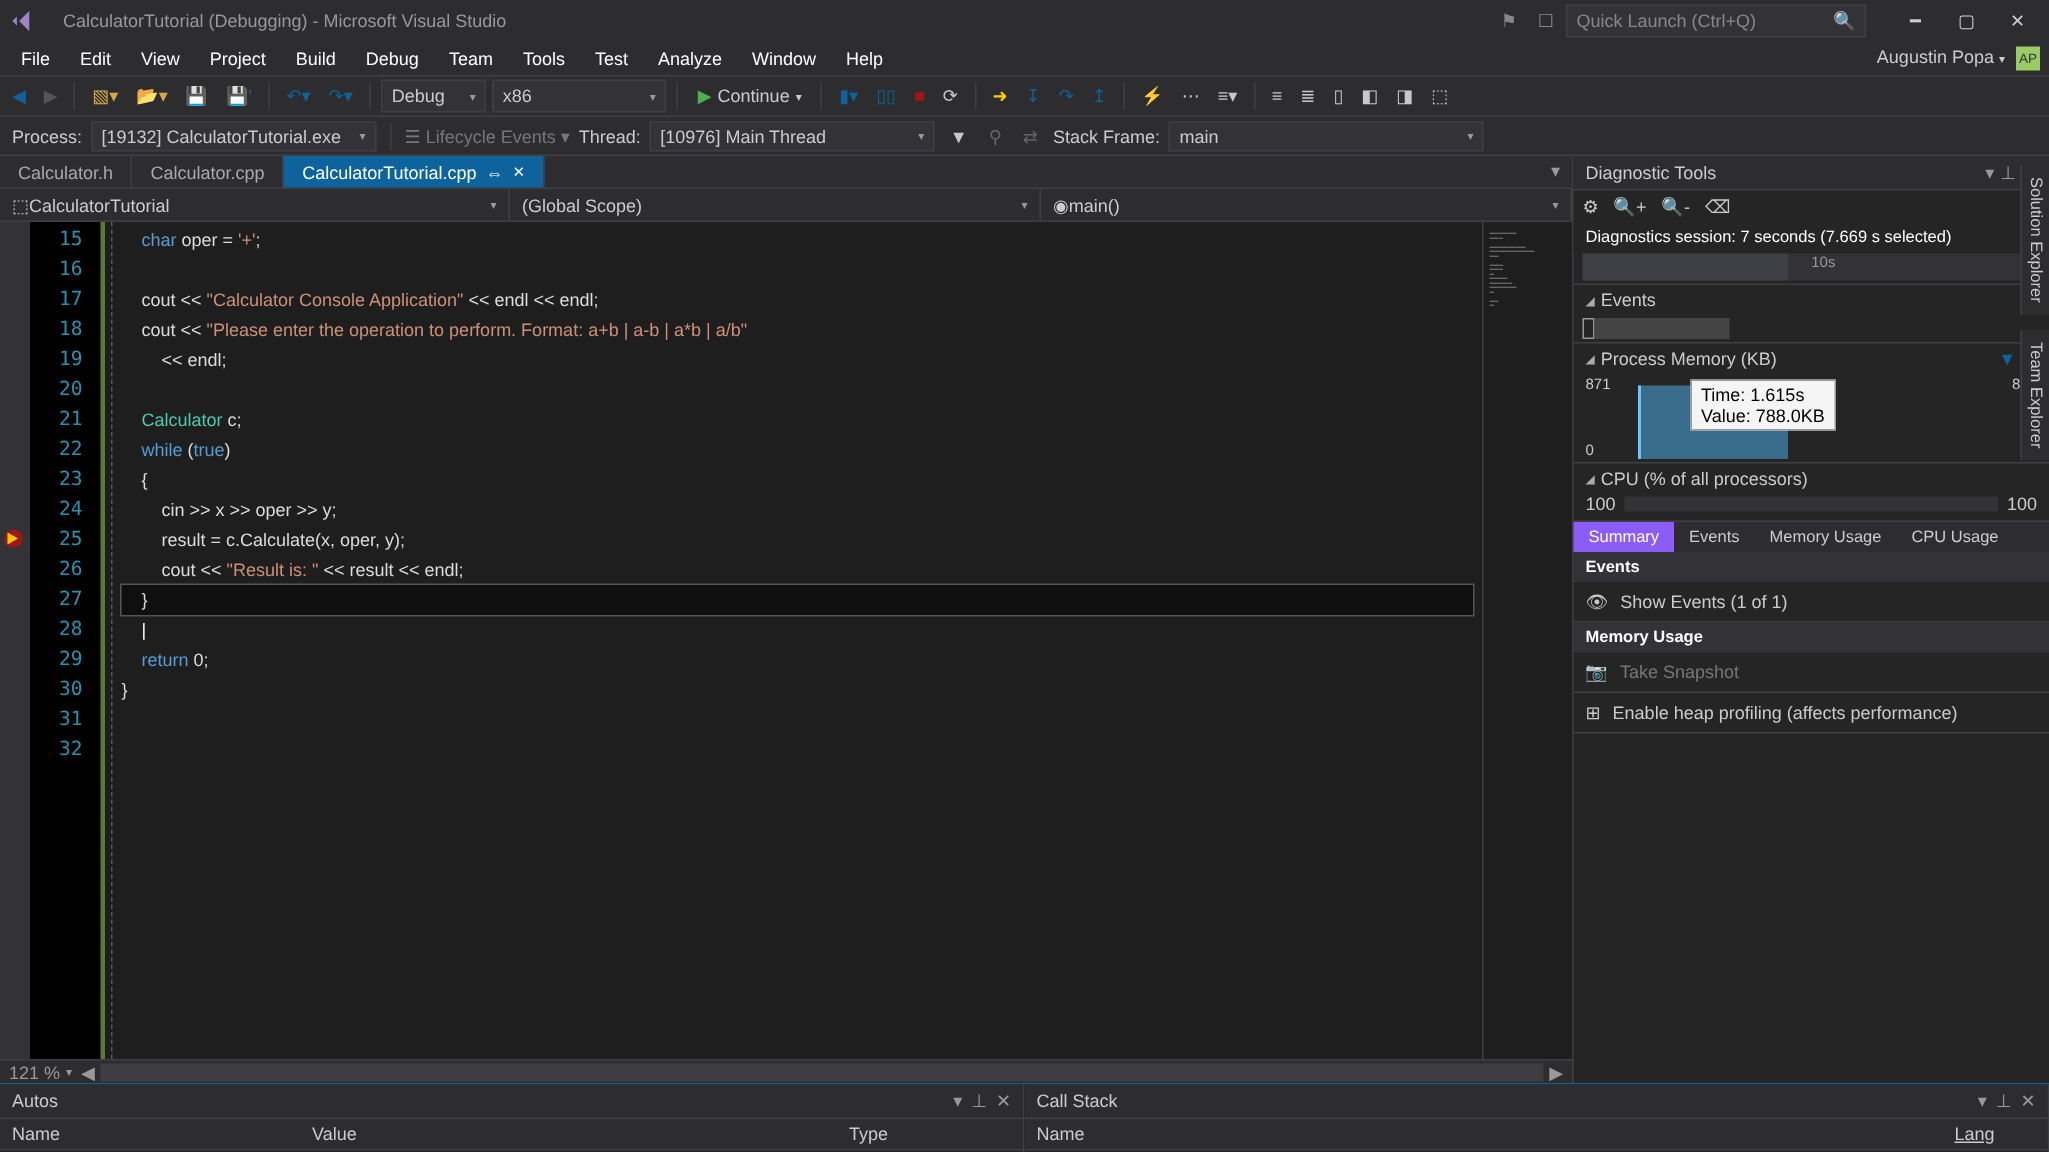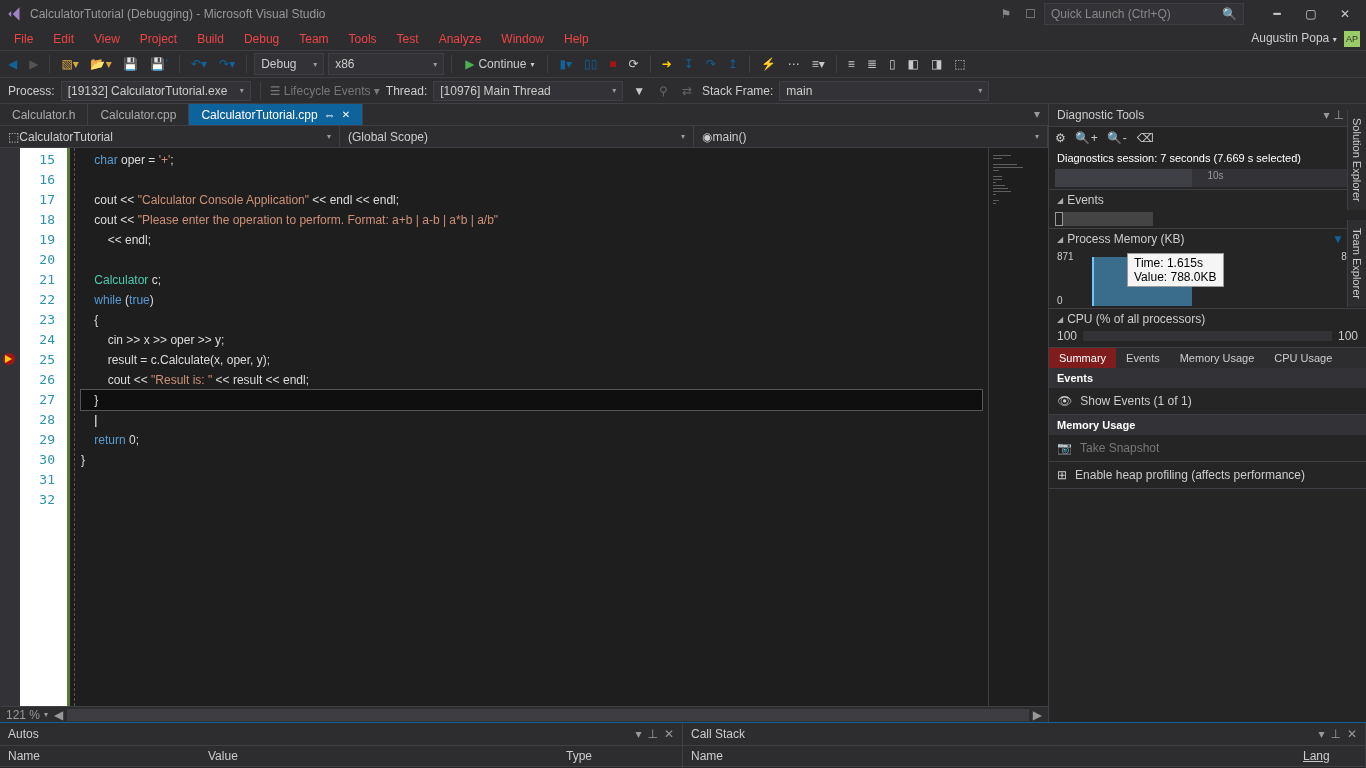--- a/index.html
+++ b/index.html
@@ -1,28 +1,28 @@
 <!DOCTYPE html>
 <html><head>
 <meta charset="utf-8">
 <style>
 * { margin:0; padding:0; box-sizing:border-box; font-family:"Segoe UI",Tahoma,sans-serif; font-size:12px; }
 body { background:#2d2d30; color:#ccc; width:1366px; height:768px; overflow:hidden; position:relative; }
 .titlebar { height:28px; background:#2d2d30; display:flex; align-items:center; padding:0 4px; }
 .vs-logo { width:22px; height:22px; color:#a084c7; display:flex; align-items:center; justify-content:center; }
 .vs-logo svg { width:18px; height:18px; fill:#a084c7; }
-.titlebar-title { color:#999; margin-left:4px; flex:0 0 auto; }
+.titlebar-title { color:#999; margin-left:16px; flex:0 0 auto; }
 .titlebar-spacer { flex:1; }
 .titlebar-icons { display:flex; align-items:center; gap:14px; color:#888; }
 .quicklaunch { background:#333337; border:1px solid #3f3f46; width:200px; height:22px; display:flex; align-items:center; padding:0 6px; color:#888; margin:0 8px; }
 .quicklaunch .srch { margin-left:auto; }
 .win-controls { display:flex; gap:0; margin-left:8px; }
 .win-btn { width:34px; height:24px; display:flex; align-items:center; justify-content:center; color:#ccc; }
 .menubar { height:22px; display:flex; align-items:center; padding:0 6px; gap:4px; }
-.menubar .menu-item { padding:2px 8px; color:#ef4444; }
+.menubar .menu-item { padding:2px 8px; color:#ffffff; }
 .menubar .user { margin-left:auto; color:#ccc; }
 .user-badge { width:16px; height:16px; background:#9c6; display:inline-block; margin-left:4px; vertical-align:middle; font-size:9px; text-align:center; line-height:16px; color:#333; }
 .toolbar { height:28px; border-top:1px solid #3f3f46; border-bottom:1px solid #3f3f46; display:flex; align-items:center; padding:0 4px; gap:4px; background:#2d2d30; }
 .tb-btn { padding:2px 4px; color:#c8c8c8; display:flex; align-items:center; gap:2px; }
 .tb-sep { width:1px; height:18px; background:#3f3f46; margin:0 3px; }
 .tb-combo { background:#333337; border:1px solid #3f3f46; padding:2px 6px; color:#ccc; display:flex; align-items:center; gap:6px; height:22px; }
 .tb-combo::after { content:"▾"; font-size:8px; color:#999; margin-left:auto; }
 .continue-btn { display:flex; align-items:center; gap:4px; padding:2px 6px; }
 .continue-btn .play { color:#4caf50; }
 .debugbar { height:26px; border-bottom:1px solid #3f3f46; display:flex; align-items:center; padding:0 8px; gap:6px;text-align:center; }
@@ -35,21 +35,21 @@
 .tab { padding:3px 12px; color:#aaa; border-right:1px solid #3f3f46; display:flex; align-items:center; gap:6px; }
 .tab.active { background:#0e639c; color:#fff; }
 .tab .close { font-size:10px; }
 .editor-navbar { height:22px; display:flex; border-bottom:1px solid #3f3f46; }
 .editor-navbar .ecombo { flex:1; border-right:1px solid #3f3f46; padding:2px 8px; color:#ccc; display:flex; align-items:center; }
 .editor-navbar .ecombo::after { content:"▾"; font-size:8px; color:#999; margin-left:auto; }
 .editor-body { flex:1; display:flex; background:#1e1e1e; position:relative; }
 .gutter-bp { width:20px; background:#333337; position:relative; }
 .bp-marker { width:12px; height:12px; border-radius:50%; background:#a31515; position:absolute; left:3px; }
 .arrow-marker { width:0; height:0; border-left:7px solid #ffcc00; border-top:4px solid transparent; border-bottom:4px solid transparent; position:absolute; left:5px; }
-.line-gutter { width:50px; text-align:right; padding-right:12px; font-family:Consolas,monospace; font-size:13px; color:#2b91af; line-height:20px; padding-top:2px; background:#ffffff; border-right:3px solid #5a7a3a; }
+.line-gutter { width:50px; text-align:right; padding-right:12px; font-family:Consolas,monospace; font-size:13px; color:#2b91af; line-height:20px; padding-top:2px; background:#000000; border-right:3px solid #5a7a3a; }
 .code { flex:1; font-family:Consolas,monospace; font-size:13px; line-height:20px; padding:2px 6px; color:#dcdcdc; white-space:pre; position:relative; border-left:1px dashed #555; margin-left:4px; }
 .code .hl-t { color:#569cd6; }
 .code .hl-s { color:#ce9178; }
 .code .hl-k { color:#569cd6; }
 .code .hl-c { color:#4ec9b0; }
 .code .current-line { background:#0f0f0f; outline:1px solid #555; }
 .minimap { width:60px; background:#1e1e1e; border-left:1px solid #3f3f46; padding:6px 4px; font-size:3px; color:#666; line-height:3px; overflow:hidden; }
 .zoom-bar { height:16px; background:#2d2d30; border-top:1px solid #3f3f46; display:flex; align-items:center; padding:0 6px; color:#999; font-size:11px; }
 .diagnostics { width:318px; background:#252526; border-left:1px solid #3f3f46; display:flex; flex-direction:column; }
 .diag-header { background:#2d2d30; padding:4px 8px; color:#ccc; display:flex; border-bottom:1px solid #3f3f46; }
@@ -62,21 +62,21 @@
 .section-hdr { padding:3px 8px; color:#ccc; font-size:11px; display:flex; align-items:center; gap:4px; }
 .section-hdr .tri { color:#aaa; font-size:8px; }
 .section-hdr .tri-blue { color:#0e639c; }
 .section-body { padding:2px 6px; }
 .mem-chart { height:55px; background:#252526; margin:2px 6px; position:relative; }
 .mem-chart .area { position:absolute; bottom:0; left:12%; width:33%; height:90%; background:#3a6d8c; border-left:2px solid #6ec6ff; }
 .mem-chart .lbl { position:absolute; font-size:10px; color:#ccc; }
 .tooltip { position:absolute; background:#f5f5f5; color:#000; padding:2px 6px; font-size:11px; border:1px solid #999; z-index:10; }
 .diag-tabs { display:flex; background:#2d2d30; border-top:1px solid #3f3f46; }
 .diag-tab { padding:4px 10px; color:#ccc; font-size:11px; }
-.diag-tab.active { background:#7f1d1d; color:#fff; }
+.diag-tab.active { background:#8b5cf6; color:#fff; }
 .events-panel { padding:4px 8px; color:#fff; font-size:11px; }
 .action-item { padding:6px 8px; color:#ccc; display:flex; align-items:center; gap:8px; border-bottom:1px solid #3f3f46; }
 .action-item.disabled { color:#777; }
 .side-tool { position:absolute; right:0; top:110px; writing-mode:vertical-rl; background:#2d2d30; padding:8px 3px; color:#ccc; font-size:11px; border-left:1px solid #3f3f46; }
 .side-tool.teal { top:220px; }
 .bottom-panels { height:186px; display:flex; border-top:1px solid #0e639c; }
 .panel { flex:1; background:#252526; display:flex; flex-direction:column; border-right:1px solid #3f3f46; }
 .panel-header { padding:4px 8px; color:#ccc; background:#2d2d30; display:flex; border-bottom:1px solid #3f3f46; }
 .panel-header .icons { margin-left:auto; display:flex; gap:6px; color:#999; }
 .table-hdr { display:flex; padding:3px 8px; color:#ccc; background:#2d2d30; border-bottom:1px solid #3f3f46; }

